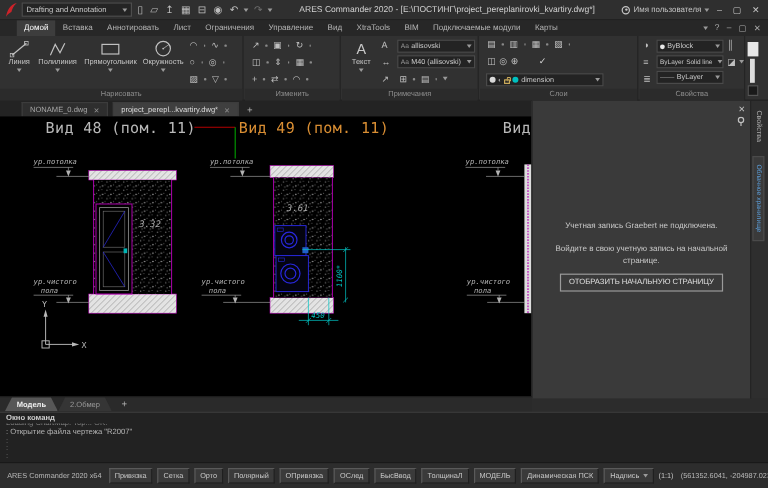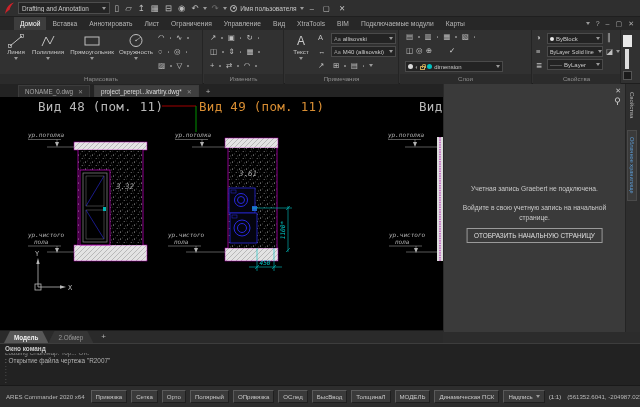--- a/index.html
+++ b/index.html
@@ -94,20 +94,21 @@
   <span class="qicon">▯</span>
   <span class="qicon">▱</span>
   <span class="qicon">↥</span>
   <span class="qicon">▦</span>
   <span class="qicon">⊟</span>
   <span class="qicon">◉</span>
   <span class="qicon">↶</span>
     <span class="caret"></span>
   <span class="qicon dim">↷</span>
     <span class="caret"></span>
+  <div id="tb-title">ARES Commander 2020 - [E:\ПОСТИНГ\project_pereplanirovki_kvartiry.dwg*]</div>
   <div id="tb-user">
     <span class="user-circ"></span>
     <span>Имя пользователя</span>
     <span class="caret"></span>
   </div>
   <span class="win-btn">–</span>
   <span class="win-btn">▢</span>
   <span class="win-btn">✕</span>
 </div>
 

